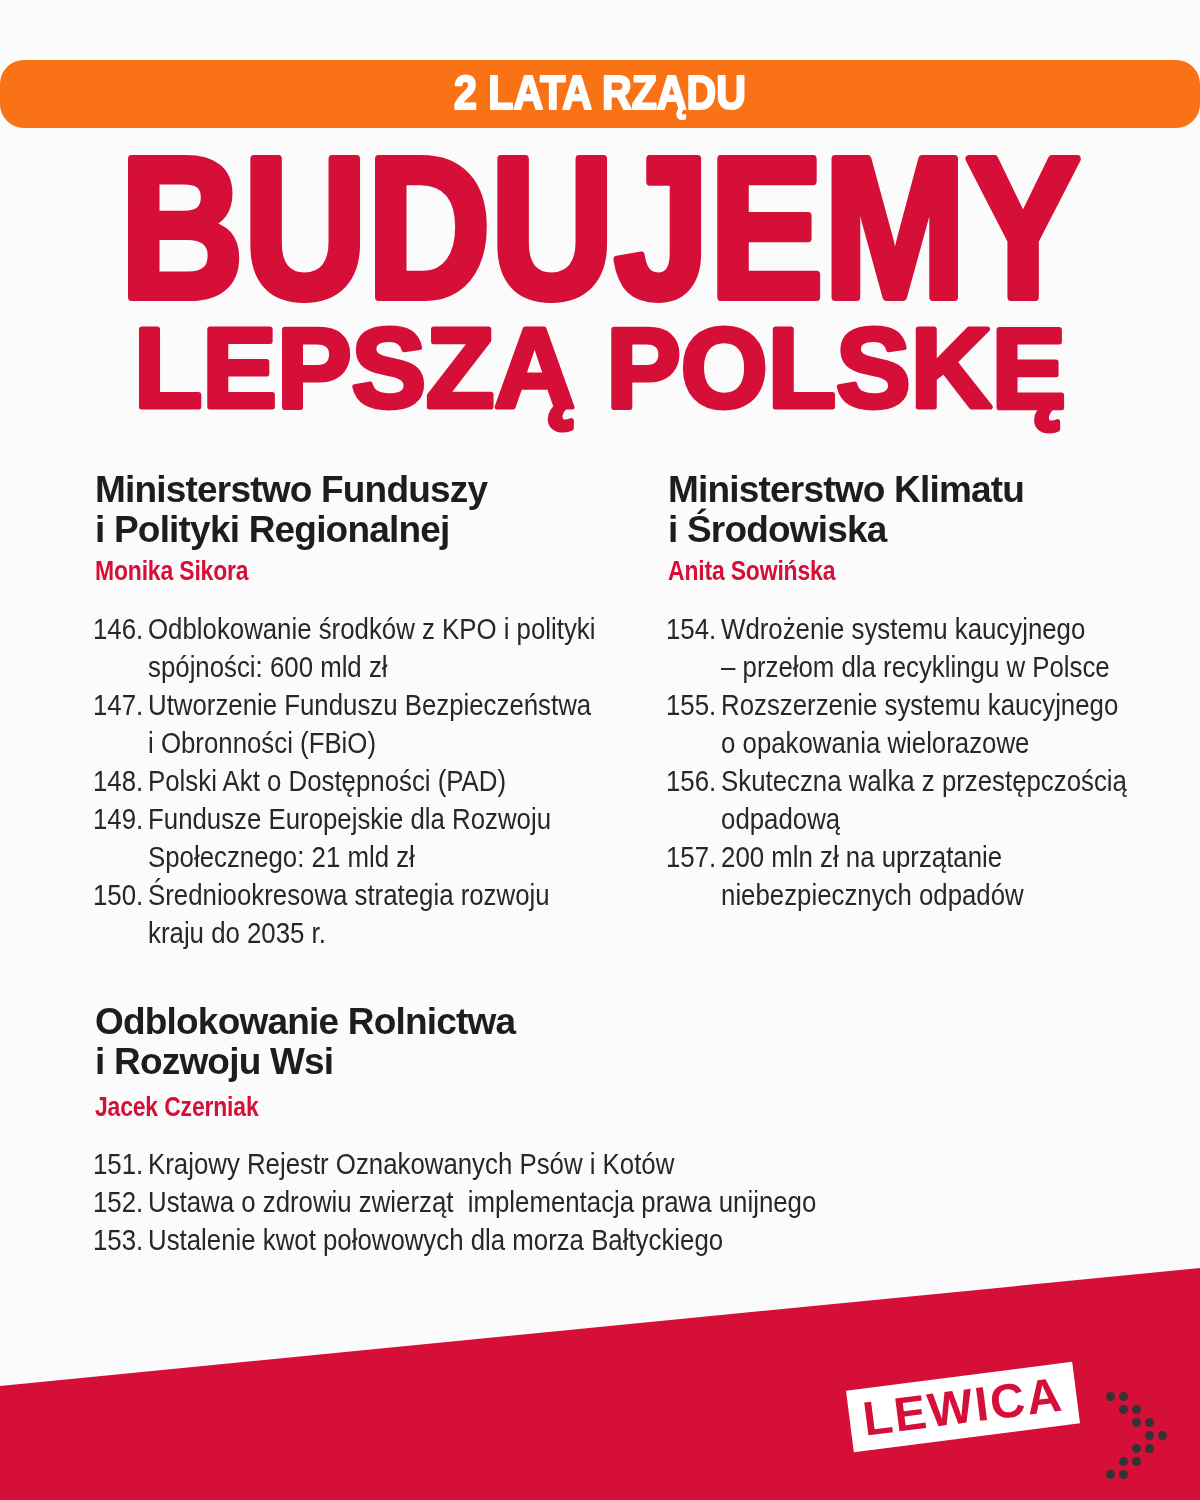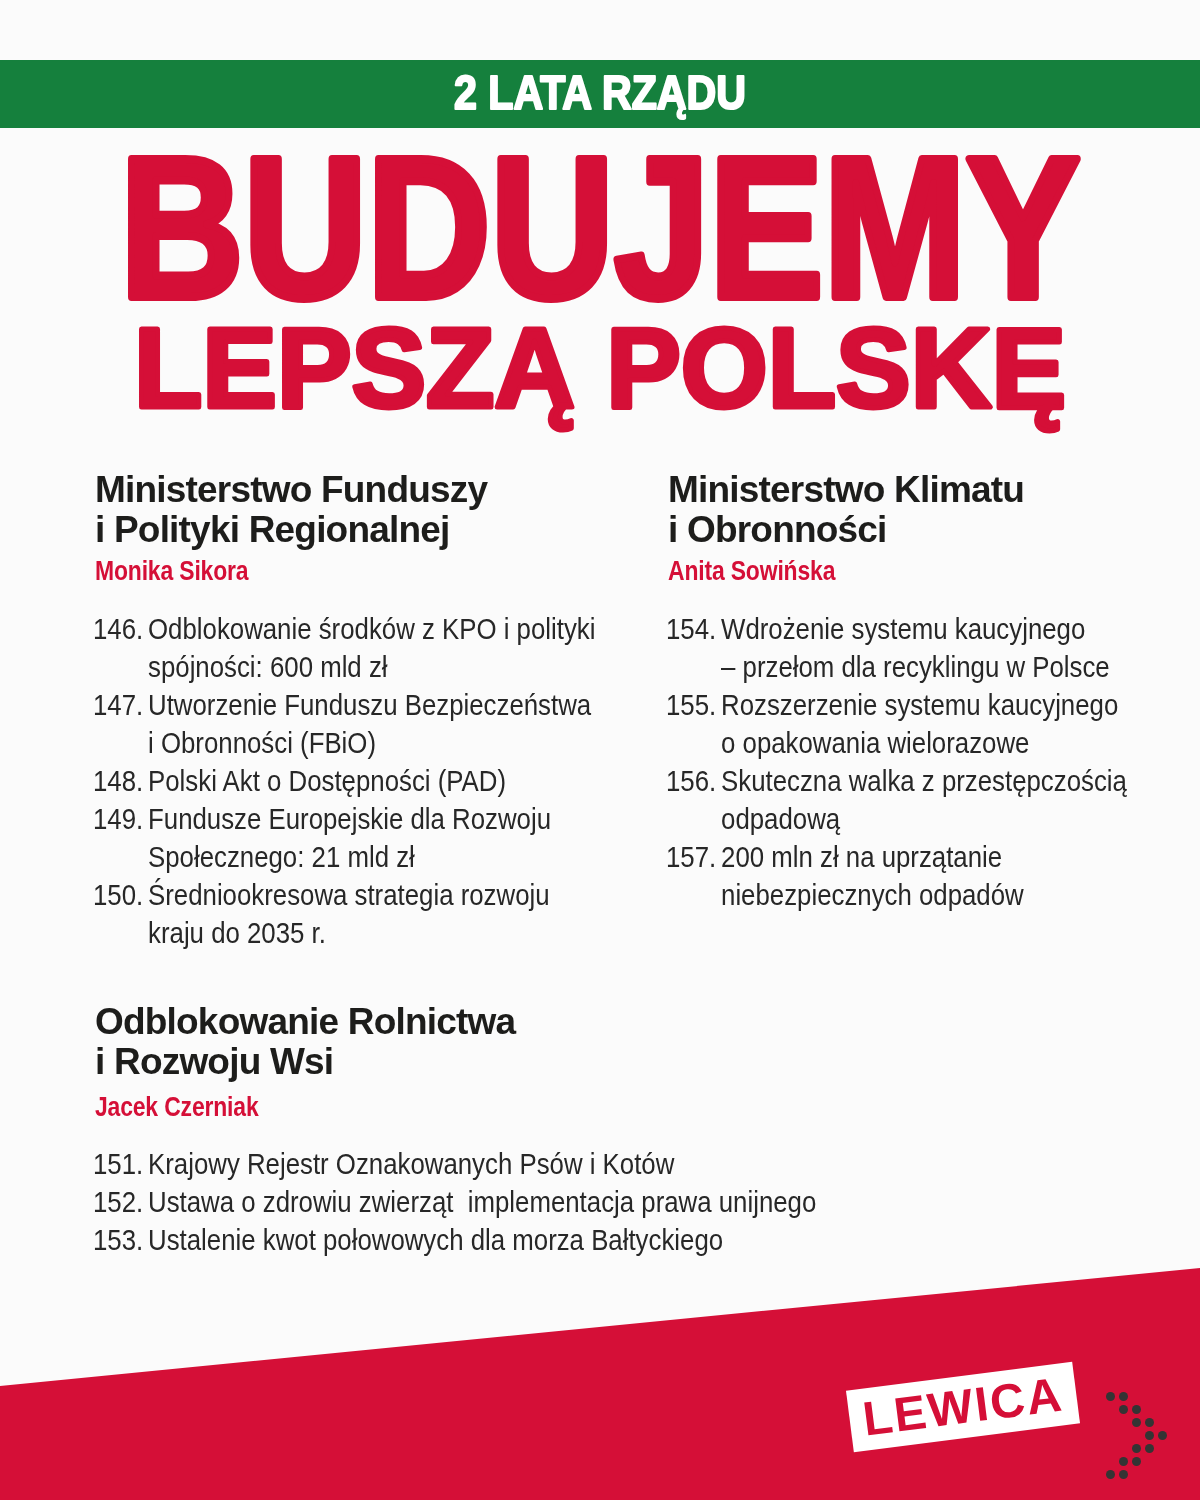--- a/index.html
+++ b/index.html
@@ -3,21 +3,22 @@
 <meta charset="utf-8">
 <style>
   html,body{margin:0;padding:0;}
   body{
     width:1200px;height:1500px;position:relative;overflow:hidden;
     background:#FBFBFB;
     font-family:"Liberation Sans", sans-serif;
   }
   .banner{
     position:absolute;left:0;top:60px;width:1200px;height:68px;
-    background:#15803d;
+    background:#f97316;
+    border-radius:24px;
   }
   .banner svg{display:block;width:1200px;height:68px;}
   .banner text{
     fill:#FFFFFF;stroke:#FFFFFF;stroke-width:2.2px;stroke-linejoin:round;
     font-family:"Liberation Sans", sans-serif;font-weight:700;
   }
   svg.title{position:absolute;left:0;top:130px;width:1200px;height:335px;}
   svg.title text{
     fill:#D50F37;stroke:#D50F37;stroke-linejoin:round;
     font-family:"Liberation Sans", sans-serif;font-weight:700;
@@ -102,21 +103,21 @@
 Społecznego: 21 mld zł</span>
   </div>
   <div class="item">
     <span class="num">150.</span>
     <span class="txt">Średniookresowa strategia rozwoju
 kraju do 2035 r.</span>
   </div>
 </div>
 
 <h2 class="ministry" style="left:668px;top:470px;width:520px">Ministerstwo Klimatu
-i Obronności</h2>
+i Środowiska</h2>
 <div class="minister" style="left:668px;top:556px">Anita Sowińska</div>
 <div class="list" style="left:666px;top:610px;width:600px">
   <div class="item">
     <span class="num">154.</span>
     <span class="txt">Wdrożenie systemu kaucyjnego
 – przełom dla recyklingu w Polsce</span>
   </div>
   <div class="item">
     <span class="num">155.</span>
     <span class="txt">Rozszerzenie systemu kaucyjnego

